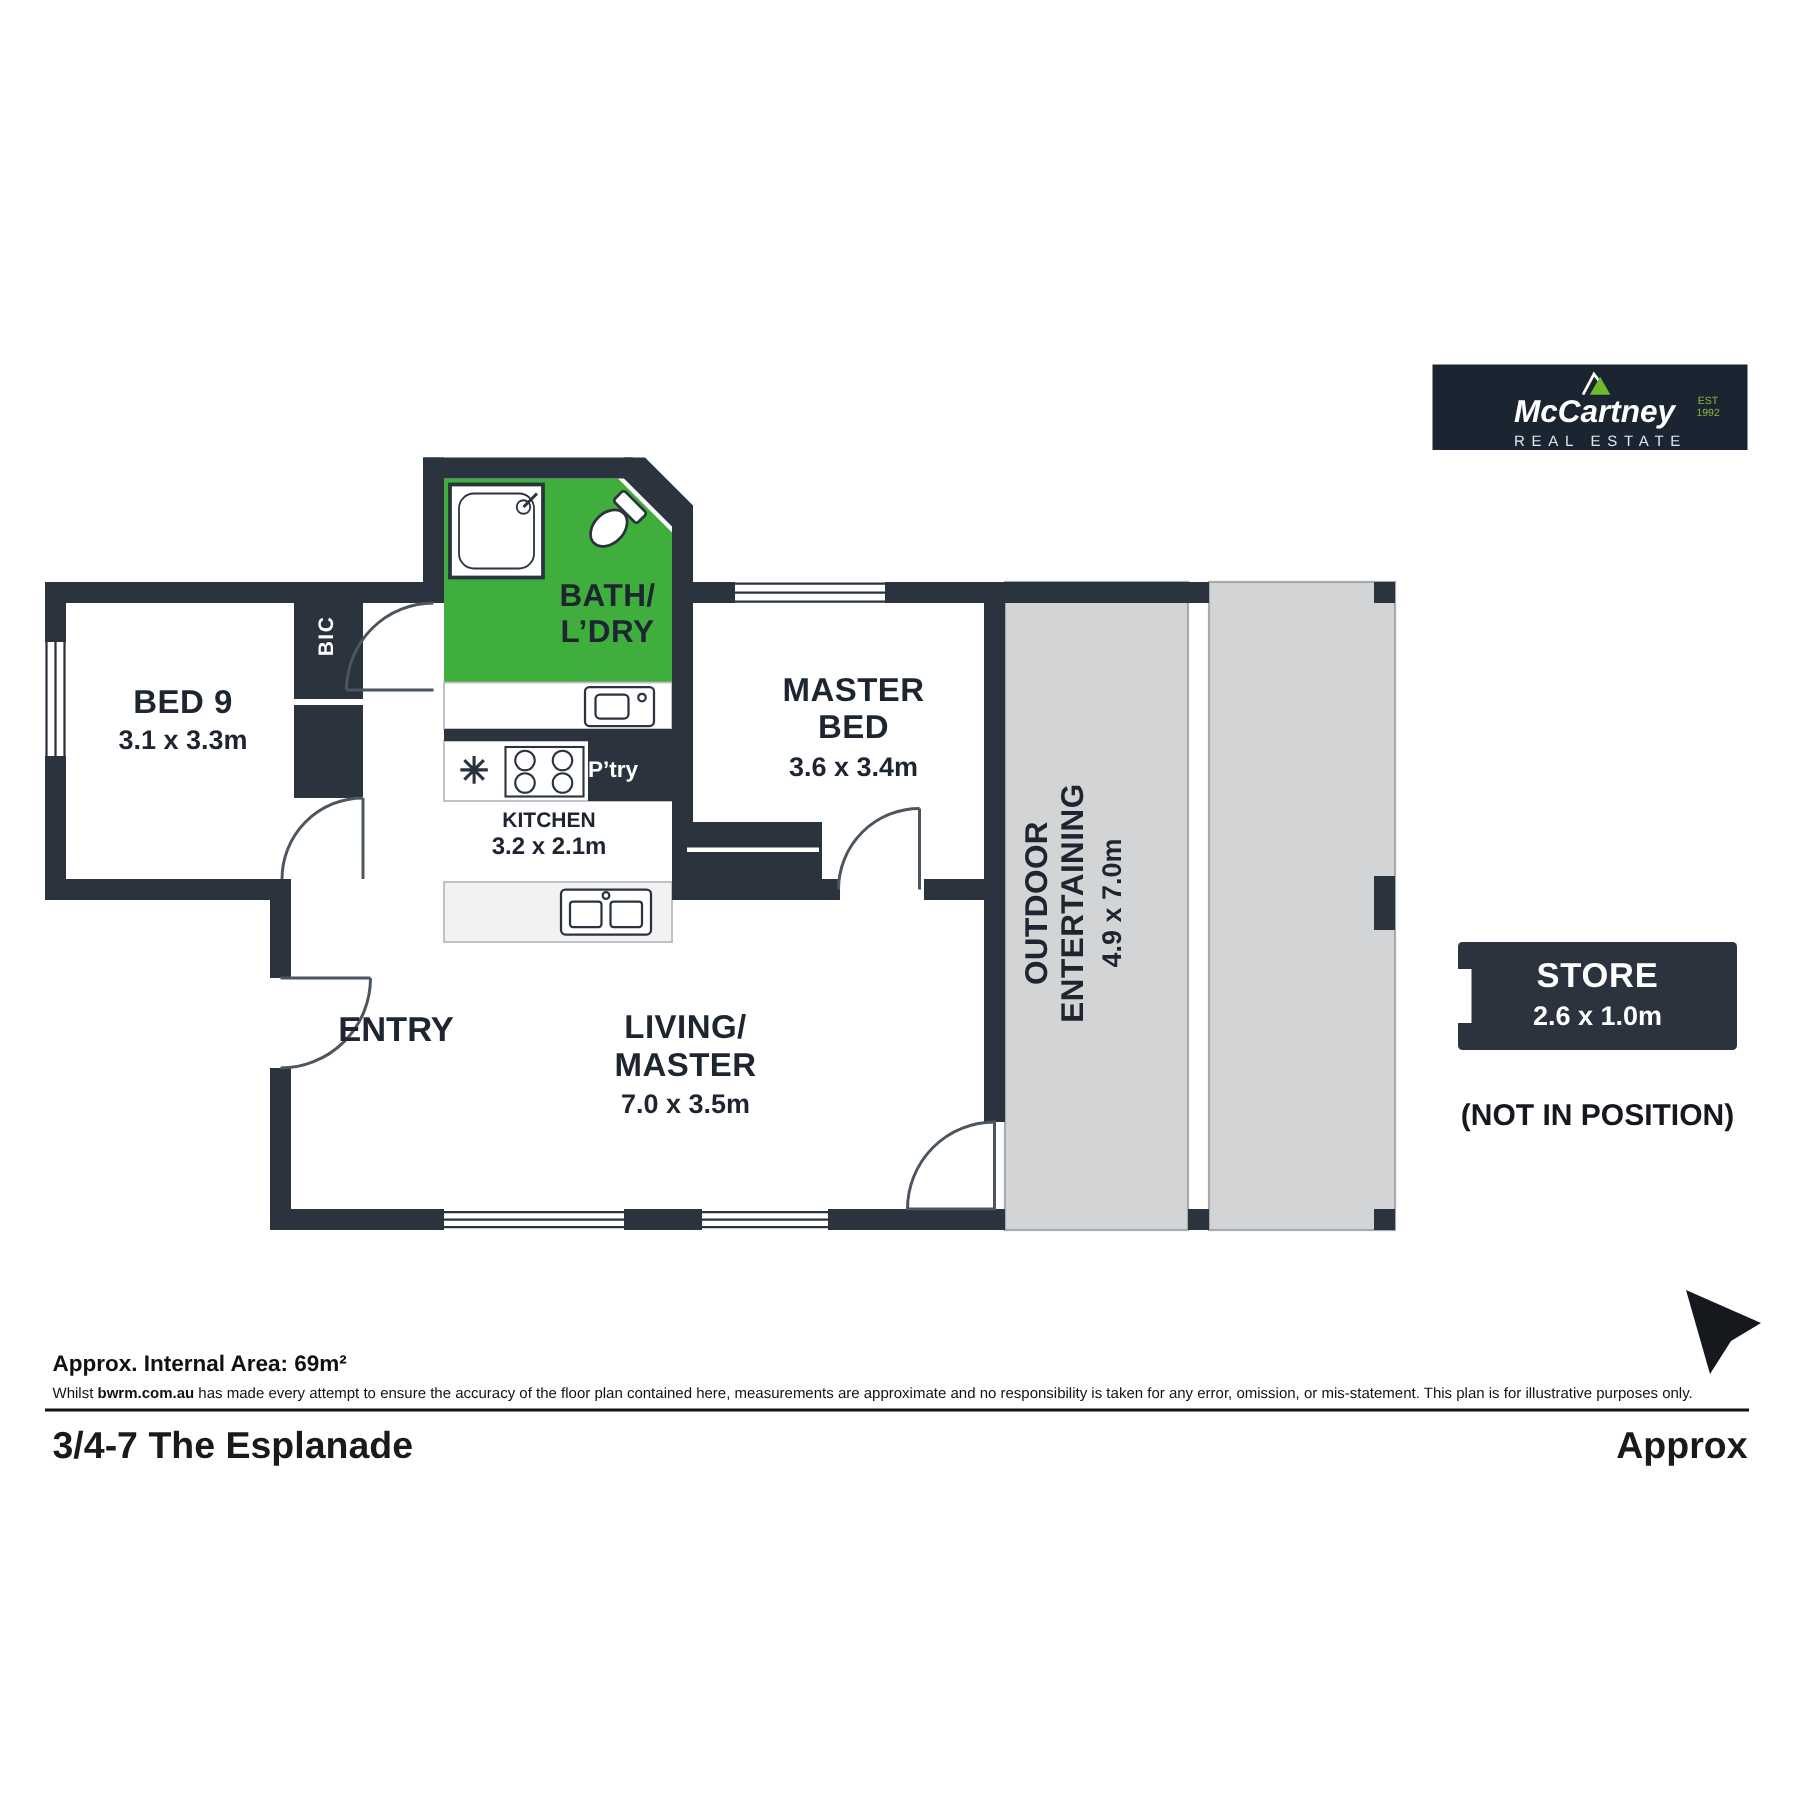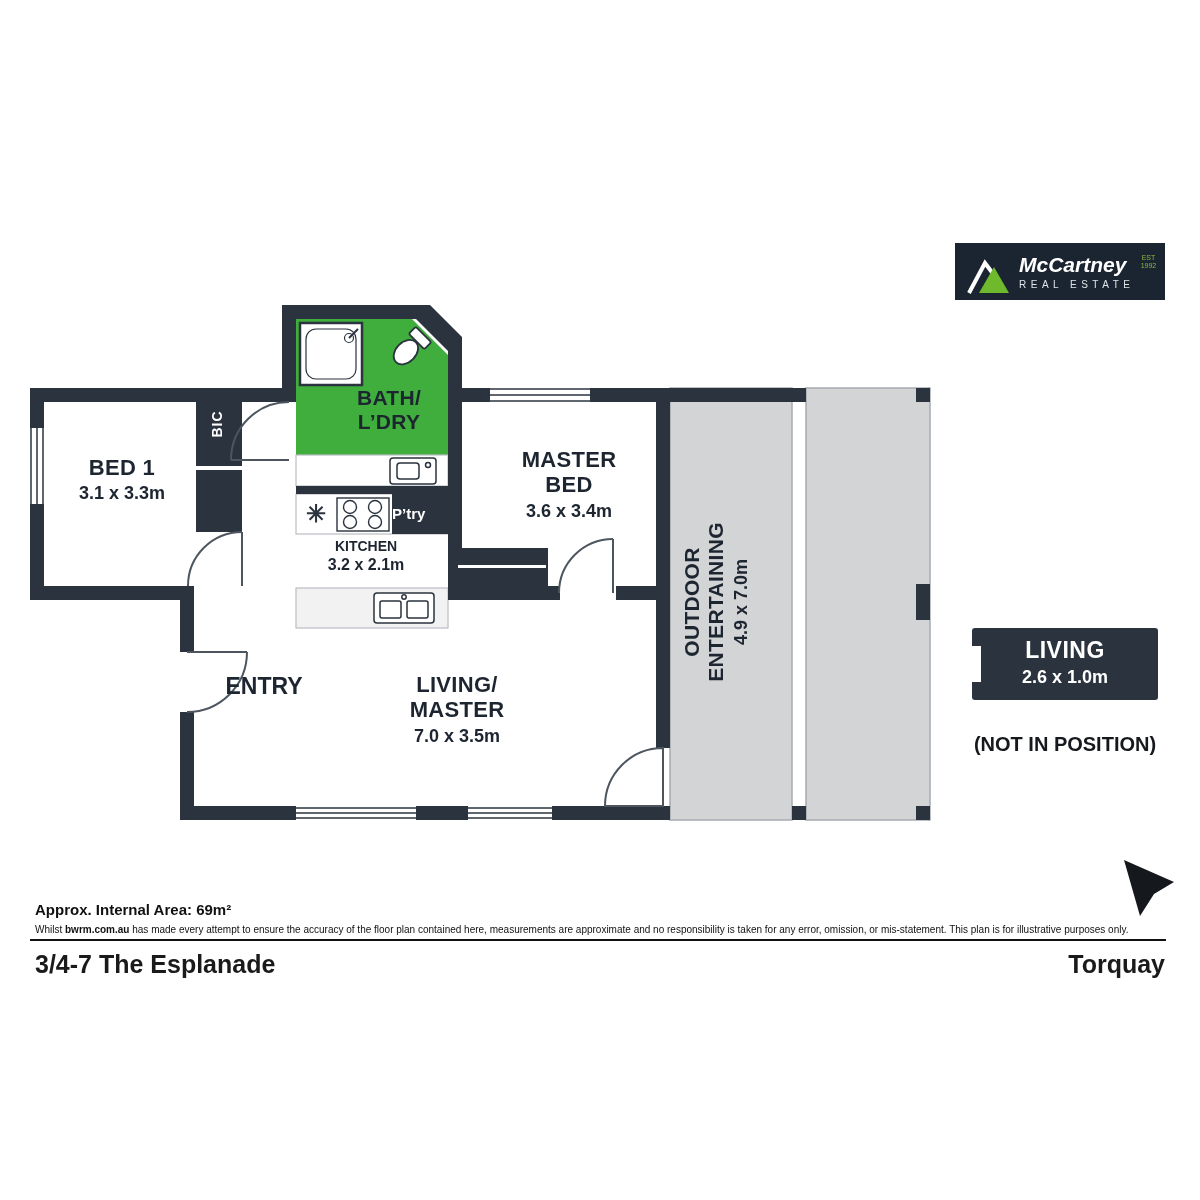--- a/index.html
+++ b/index.html
@@ -16,21 +16,21 @@
   .pantry-box{position:absolute;left:392px;top:494px;width:56px;height:40px;line-height:40px;
               text-align:left;color:#fff;font-weight:bold;font-size:15px;}
   .store-box{position:absolute;left:972px;top:628px;width:186px;height:72px;background:#2a333e;
              border-radius:3px;text-align:center;color:#fff;}
   .store-name{font-size:23px;font-weight:bold;margin-top:9px;letter-spacing:.5px;}
   .store-dims{font-size:18px;font-weight:bold;margin-top:3px;}
   .store-notch{position:absolute;left:0;top:18px;width:9px;height:36px;background:#fff;}
   .store-note{position:absolute;left:925px;top:733px;width:280px;text-align:center;
               font-size:20px;font-weight:bold;color:#15181c;}
   .logo{position:absolute;left:955px;top:243px;width:210px;height:57px;background:#1b2531;
-        display:flex;align-items:center;padding-left:8px;box-sizing:border-box;}
+        display:flex;align-items:center;padding-left:8px;box-sizing:border-box;flex-direction:column;}
   .logo-text{margin-left:6px;position:relative;}
   .logo-name{font-size:21px;font-weight:bold;font-style:italic;color:#ffffff;line-height:1;}
   .logo-tag{font-size:10px;letter-spacing:4.5px;color:#dfe5ea;margin-top:4px;}
   .logo-est{position:absolute;right:-26px;top:0px;font-size:7px;color:#86b83e;line-height:1.2;
             text-align:center;width:24px;}
   .kitchen-symbol{position:absolute;left:306px;top:500px;font-size:24px;font-weight:bold;color:#2a333e;}
   .area-note{position:absolute;left:35px;top:901px;font-size:15px;font-weight:bold;color:#111;text-align:right;}
   .disclaimer{position:absolute;left:35px;top:924px;font-size:10px;color:#111;white-space:nowrap;}
   .footer-rule{position:absolute;left:30px;top:939px;width:1136px;height:2px;background:#111;}
   .address{position:absolute;left:35px;top:950px;font-size:25px;font-weight:bold;color:#1a1a1a;}
@@ -154,29 +154,29 @@
       <rect x="407" y="601" width="21" height="17" rx="2"></rect>
       <circle cx="404" cy="597" r="2.2"></circle>
     </g>
 
     <g>
       <polygon points="1124,860 1174,882 1154,894 1140,916" fill="#15181c"></polygon>
     </g>
   </svg>
 
   <div class="lbl" style="left:42px;top:455px;width:160px">
-    <div class="room-name">BED 1</div>
+    <div class="room-name">BED 9</div>
     <div class="room-dims">3.1 x 3.3m</div>
   </div>
 
   <div class="lbl rot white" style="left:184px;top:414px;width:70px;height:20px;font-size:14px;letter-spacing:1px">
     <span>BIC</span>
   </div>
 
-  <div class="lbl" style="left:324px;top:386px;width:130px">
+  <div class="lbl" style="left:340px;top:386px;width:130px">
     <div class="room-name" style="font-size:21px">BATH/</div>
     <div class="room-name" style="font-size:21px">L’DRY</div>
   </div>
 
   <div class="lbl" style="left:484px;top:447px;width:170px">
     <div class="room-name">MASTER</div>
     <div class="room-name">BED</div>
     <div class="room-dims">3.6 x 3.4m</div>
   </div>
 
@@ -202,21 +202,21 @@
   </div>
 
   <div class="lbl rot" style="left:575px;top:547px;width:320px;height:110px">
     <div class="room-name" style="font-size:21px">OUTDOOR</div>
     <div class="room-name" style="font-size:21px">ENTERTAINING</div>
     <div class="room-dims">4.9 x 7.0m</div>
   </div>
 
   <div class="store-box">
     <div class="store-notch"></div>
-    <div class="store-name">LIVING</div>
+    <div class="store-name">STORE</div>
     <div class="store-dims">2.6 x 1.0m</div>
   </div>
   <div class="store-note">(NOT IN POSITION)</div>
 
   <div class="logo">
     <svg width="50" height="46" viewBox="0 0 50 46">
       <polyline points="6,44 22,14 34,30" fill="none" stroke="#ffffff" stroke-width="4"></polyline>
       <polygon points="16,44 31,18 46,44" fill="#6fb92c"></polygon>
     </svg>
     <div class="logo-text">
@@ -230,15 +230,15 @@
 
   <div class="area-note">Approx. Internal Area: 69m²</div>
 
   <div class="disclaimer">
     <span>Whilst </span><b>bwrm.com.au</b><span> has made every attempt to ensure the accuracy of the floor plan contained here, measurements are approximate and no responsibility is taken for any error, omission, or mis-statement. This plan is for illustrative purposes only.</span>
   </div>
 
   <div class="footer-rule"></div>
 
   <div class="address">3/4-7 The Esplanade</div>
-  <div class="locality">Torquay</div>
+  <div class="locality">Approx</div>
 
 </div>
 
 </body></html>

